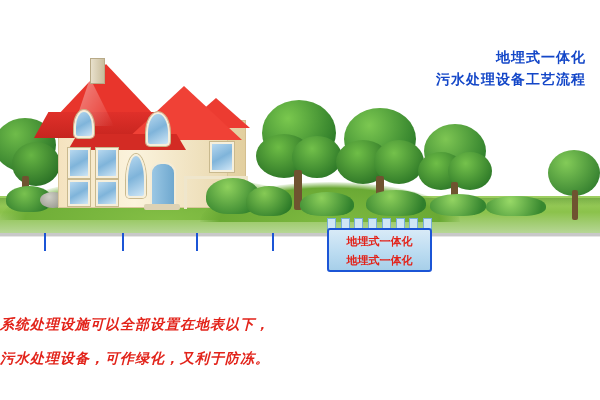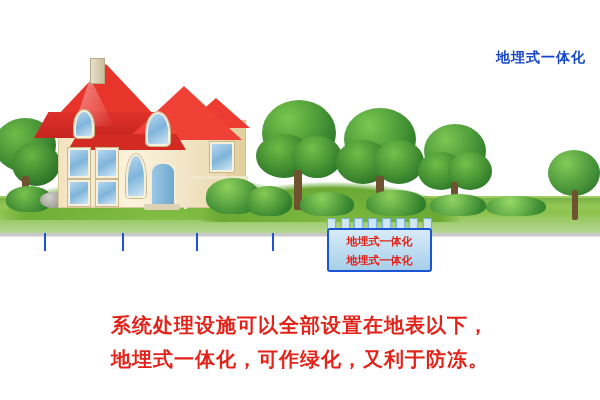--- a/index.html
+++ b/index.html
@@ -343,27 +343,28 @@
     font-weight: bold;
     letter-spacing: 3px;
   }
 
   
   .caption {
     position: absolute;
     left: 0;
     top: 308px;
     width: 600px;
-    text-align: center;
+    text-align: left;
     color: #e2231a;
     font-weight: bold;
-    font-size: 20px;
+    font-size: 14px;
     line-height: 34px;
     letter-spacing: 1px;
     font-family: "Liberation Serif", serif;
+    font-style: italic;
   }
   .caption div { white-space: nowrap; }
 </style>
 </head>
 <body>
 
 <div id="stage">
 
   <div class="scene">
 
@@ -435,20 +436,21 @@
 
     <div class="bush" style="left:206px; top:178px; width:54px; height:36px; background:radial-gradient(circle at 40% 25%, #8fd15d, #2f7f2b 82%);"></div>
     <div class="bush" style="left:246px; top:186px; width:46px; height:30px; background:radial-gradient(circle at 40% 25%, #86ca55, #2c7a28 82%);"></div>
     <div class="bush" style="left:300px; top:192px; width:54px; height:24px; background:radial-gradient(circle at 40% 25%, #8ccf5a, #31812d 82%);"></div>
     <div class="bush" style="left:366px; top:190px; width:60px; height:26px; background:radial-gradient(circle at 40% 25%, #8ccf5a, #2f7e2b 82%);"></div>
     <div class="bush" style="left:430px; top:194px; width:56px; height:22px; background:radial-gradient(circle at 40% 25%, #93d462, #35852f 82%);"></div>
     <div class="bush" style="left:486px; top:196px; width:60px; height:20px; background:radial-gradient(circle at 40% 25%, #98d967, #38882f 82%);"></div>
 
     <div class="title-block">
       <div>地埋式一体化</div>
+      <div>污水处理设备工艺流程</div>
     </div>
   </div>
 
   <div class="below-bg"></div>
   <div class="underline"></div>
   <div class="underline2"></div>
 
   <div class="pipe-row">
 
     <div class="riser" style="left:44px; top:-4px; height:18px;"></div>
@@ -469,16 +471,16 @@
     <div class="tooth"></div>
   </div>
   <div class="main-unit">
     <div>地埋式一体化</div>
     <div>地埋式一体化</div>
   </div>
 
 
   <div class="caption">
     <div>系统处理设施可以全部设置在地表以下，</div>
-    <div>地埋式一体化，可作绿化，又利于防冻。</div>
+    <div>污水处理设备，可作绿化，又利于防冻。</div>
   </div>
 
 </div>
 
 </body></html>

